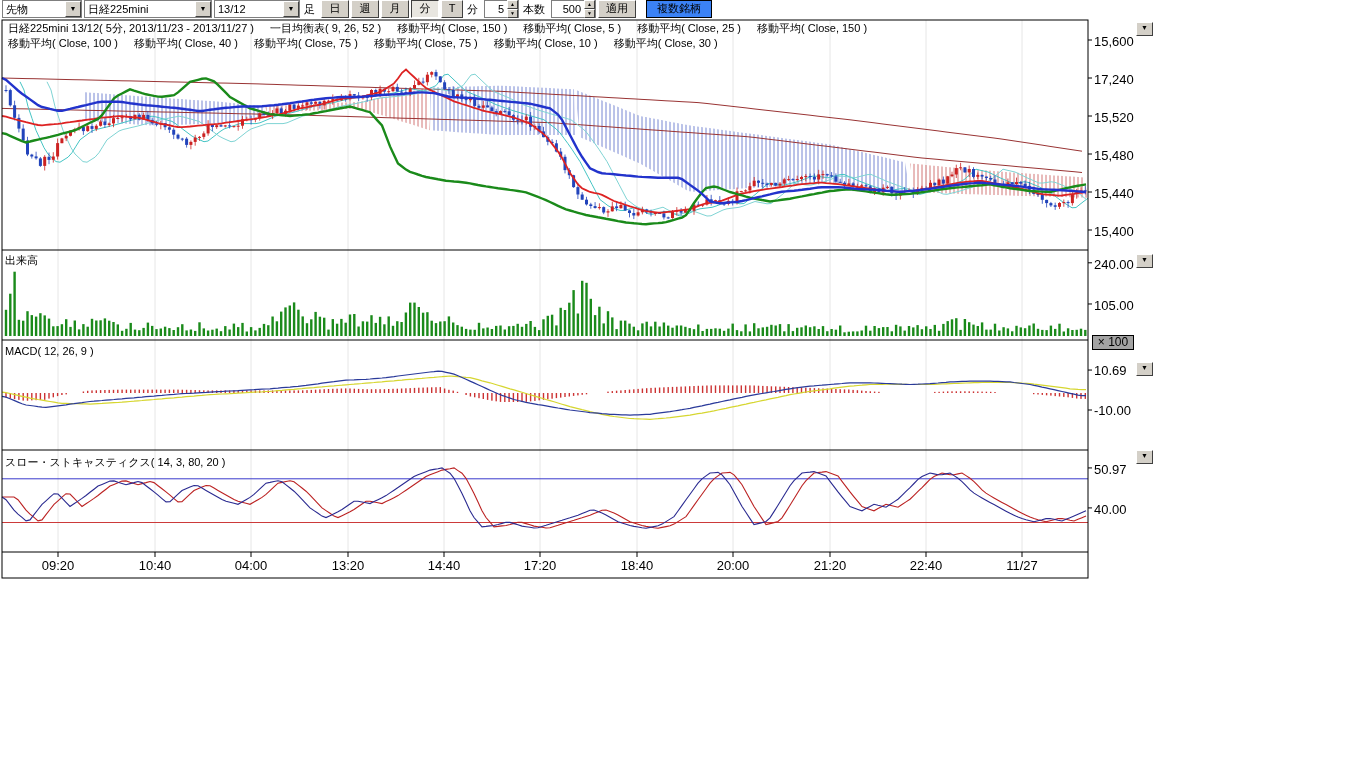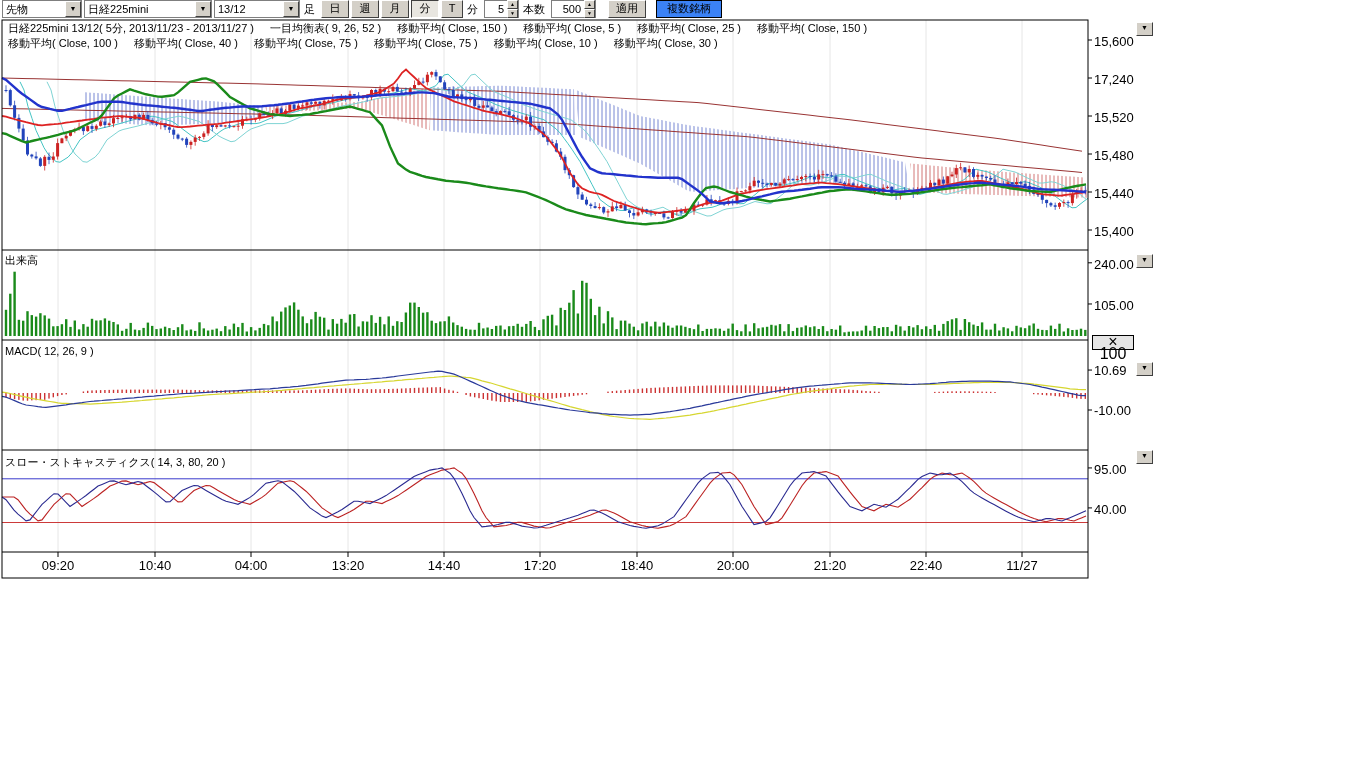--- a/index.html
+++ b/index.html
@@ -21,21 +21,21 @@
   .spin .sa{display:flex;flex-direction:column;width:11px;}
   .spin .sa i{font-style:normal;font-size:5px;line-height:7px;height:7px;background:#d4d0c8;
               border:1px solid;border-color:#fff #404040 #404040 #fff;text-align:center;}
   
   #chart-svg{position:absolute;left:0;top:0;z-index:1;}
   .overlay{position:absolute;z-index:4;white-space:nowrap;pointer-events:none;text-align:right;}
   .legendrow{display:flex;}
   .legendrow span{margin-right:16px;}
   .axlabel{position:absolute;z-index:4;font-size:13px;white-space:nowrap;pointer-events:none;}
   .tlab{transform:translateX(-50%);}
-  .multbox{position:absolute;z-index:4;border:1px solid #000;background:#e5e5e5;font-size:16px;
+  .multbox{position:absolute;z-index:4;border:1px solid #000;background:#a3a3a3;font-size:12px;
            width:40px;height:13px;line-height:12px;text-align:center;}
   .panel-arrow{position:absolute;z-index:5;width:15px;height:12px;background:#d4d0c8;
                border:1px solid;border-color:#fff #404040 #404040 #fff;font-size:7px;
                line-height:10px;text-align:center;cursor:pointer;}
 </style>
 </head>
 <body>
 
 <div class="toolbar">
   <div class="combo">
@@ -65,21 +65,21 @@
       </span>
   </div>
   <span class="tlabel">本数</span>
   <div class="spin">
     <span class="sv" style="width:26px">500</span>
     <span class="sa">
         <i>▲</i>
         <i>▼</i>
       </span>
   </div>
-  <span class="tbtn" style="margin-left:12px;min-width:28px">適用</span>
+  <span class="tbtn" style="margin-left:2px;min-width:28px">適用</span>
   <span class="tbtn" style="margin-left:10px;min-width:56px;border:1px solid #000;background:#3b82f6">複数銘柄</span>
 </div>
 
 <div class="panel-arrow" style="left:1351px;top:2px">▲</div>
 
 <svg id="chart-svg" width="1160" height="585">
     <defs>
       <pattern id="hb" patternUnits="userSpaceOnUse" width="4" height="4">
         <path d="M2,0 V4" stroke="#6677cc" stroke-width="1"></path>
       </pattern>
@@ -1170,21 +1170,21 @@
 <div class="axlabel" style="left:1094px;top:72px">17,240</div>
 <div class="axlabel" style="left:1094px;top:110px">15,520</div>
 <div class="axlabel" style="left:1094px;top:148px">15,480</div>
 <div class="axlabel" style="left:1094px;top:186px">15,440</div>
 <div class="axlabel" style="left:1094px;top:224px">15,400</div>
 <div class="axlabel" style="left:1094px;top:257px">240.00</div>
 <div class="axlabel" style="left:1094px;top:298px">105.00</div>
 <div class="multbox" style="left:1092px;top:335px">× 100</div>
 <div class="axlabel" style="left:1094px;top:363px">10.69</div>
 <div class="axlabel" style="left:1094px;top:403px">-10.00</div>
-<div class="axlabel" style="left:1094px;top:462px">95.00</div>
+<div class="axlabel" style="left:1094px;top:462px">50.97</div>
 <div class="axlabel" style="left:1094px;top:502px">40.00</div>
 
 <div class="axlabel tlab" style="left:58px;top:558px">09:20</div>
 <div class="axlabel tlab" style="left:155px;top:558px">10:40</div>
 <div class="axlabel tlab" style="left:251px;top:558px">04:00</div>
 <div class="axlabel tlab" style="left:348px;top:558px">13:20</div>
 <div class="axlabel tlab" style="left:444px;top:558px">14:40</div>
 <div class="axlabel tlab" style="left:540px;top:558px">17:20</div>
 <div class="axlabel tlab" style="left:637px;top:558px">18:40</div>
 <div class="axlabel tlab" style="left:733px;top:558px">20:00</div>

